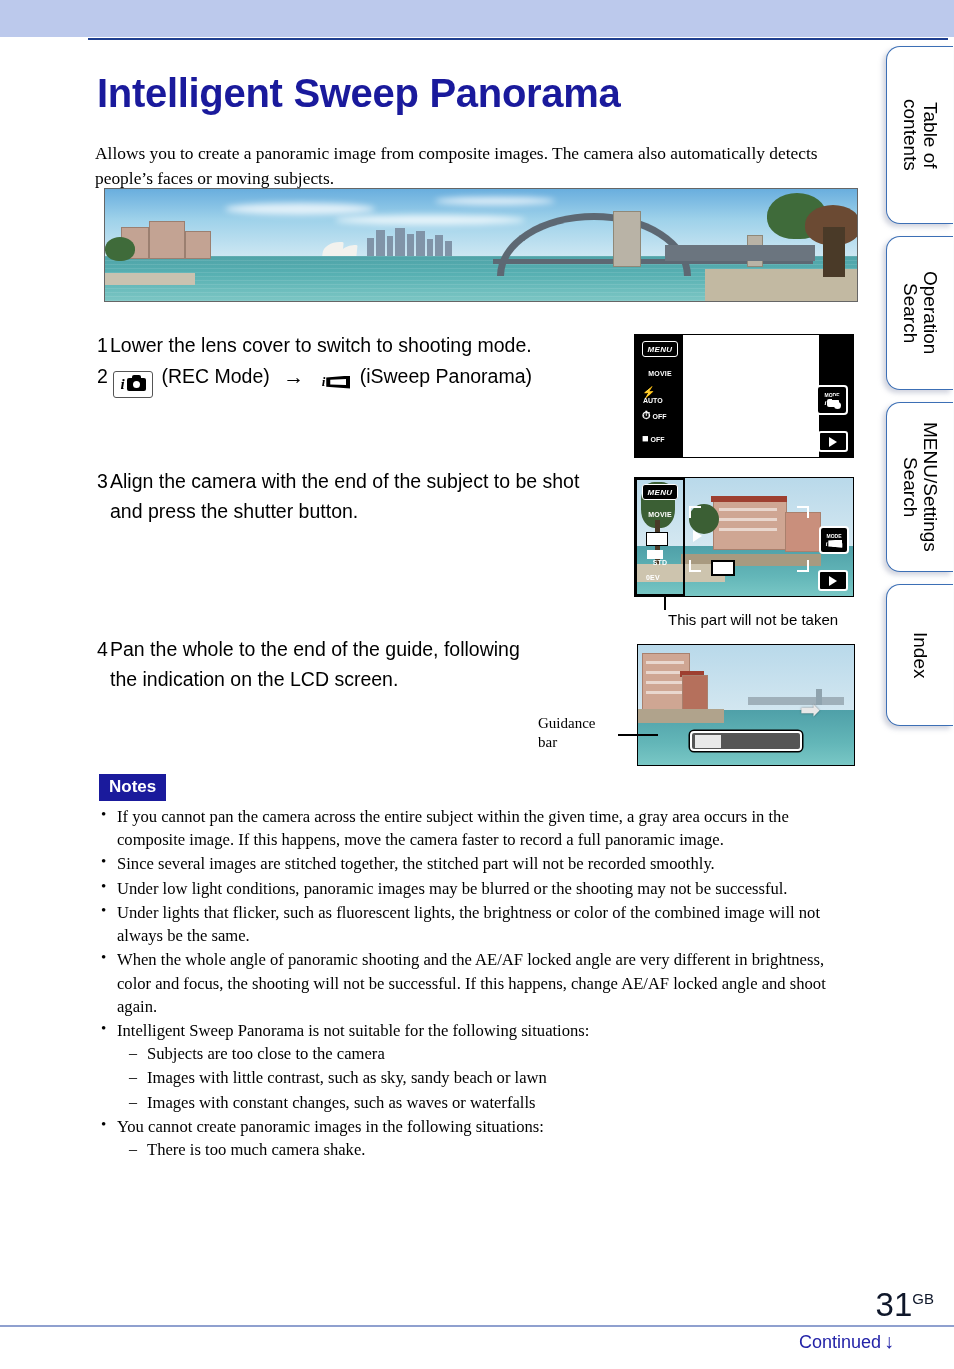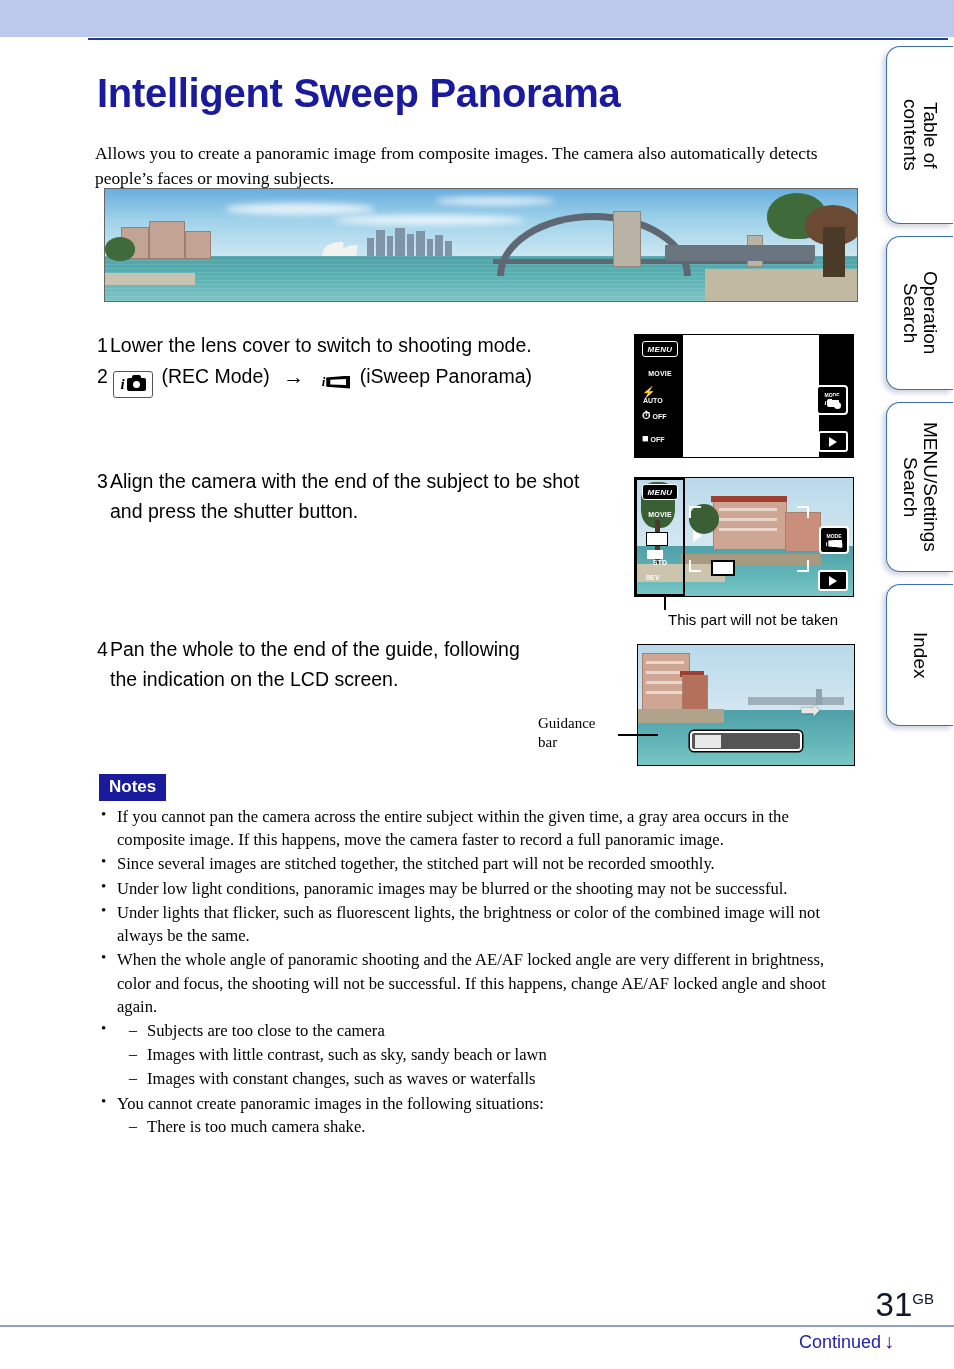--- a/index.html
+++ b/index.html
@@ -444,20 +444,21 @@
 
 <div class="notes-badge">Notes</div>
 <div class="notes">
   <ul>
     <li><span>If you cannot pan the camera across the entire subject within the given time, a gray area occurs in the composite image. If this happens, move the camera faster to record a full panoramic image.</span></li>
     <li><span>Since several images are stitched together, the stitched part will not be recorded smoothly.</span></li>
     <li><span>Under low light conditions, panoramic images may be blurred or the shooting may not be successful.</span></li>
     <li><span>Under lights that flicker, such as fluorescent lights, the brightness or color of the combined image will not always be the same.</span></li>
     <li><span>When the whole angle of panoramic shooting and the AE/AF locked angle are very different in brightness, color and focus, the shooting will not be successful. If this happens, change AE/AF locked angle and shoot again.</span></li>
     <li>
+      <span>Intelligent Sweep Panorama is not suitable for the following situations:</span>
       <ul class="sub">
         <li><span>Subjects are too close to the camera</span></li>
         <li><span>Images with little contrast, such as sky, sandy beach or lawn</span></li>
         <li><span>Images with constant changes, such as waves or waterfalls</span></li>
       </ul>
     </li>
     <li>
       <span>You cannot create panoramic images in the following situations:</span>
       <ul class="sub">
         <li><span>There is too much camera shake.</span></li>

